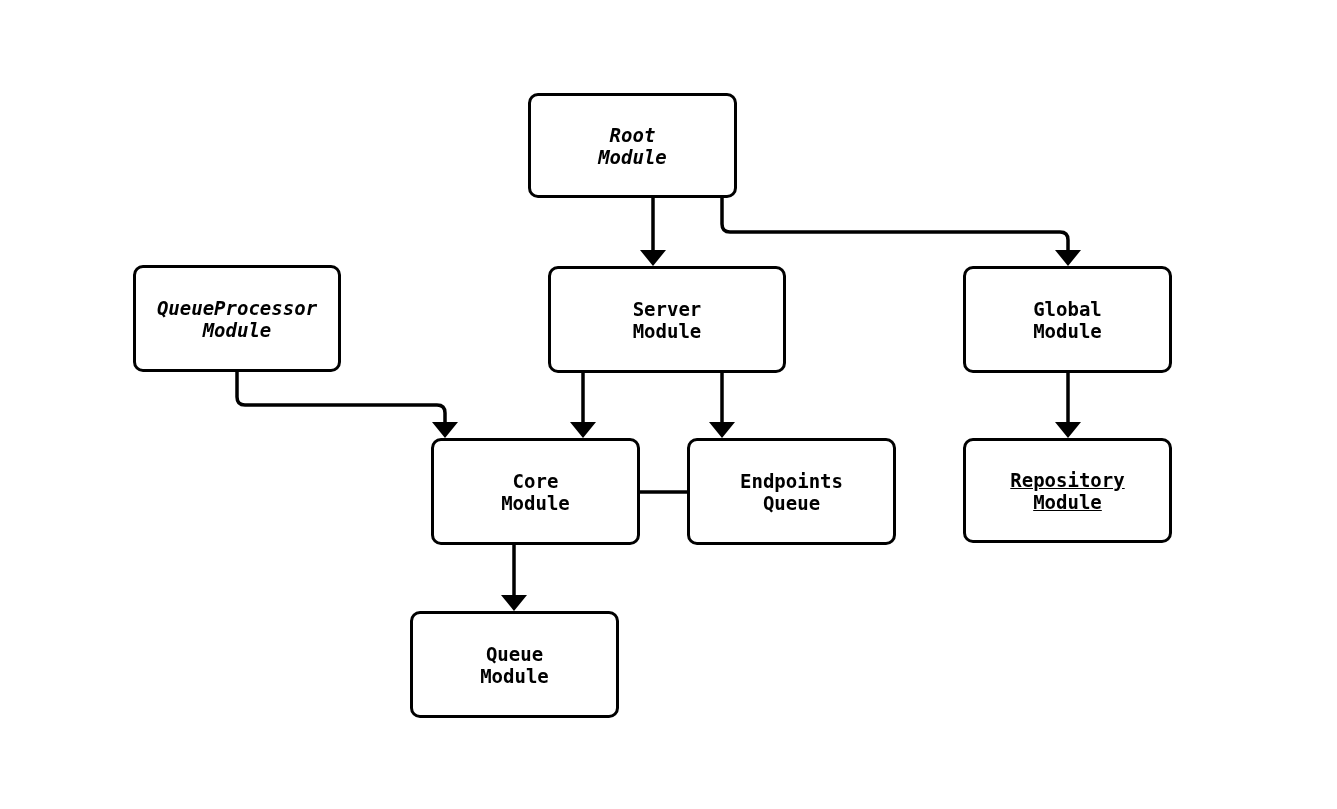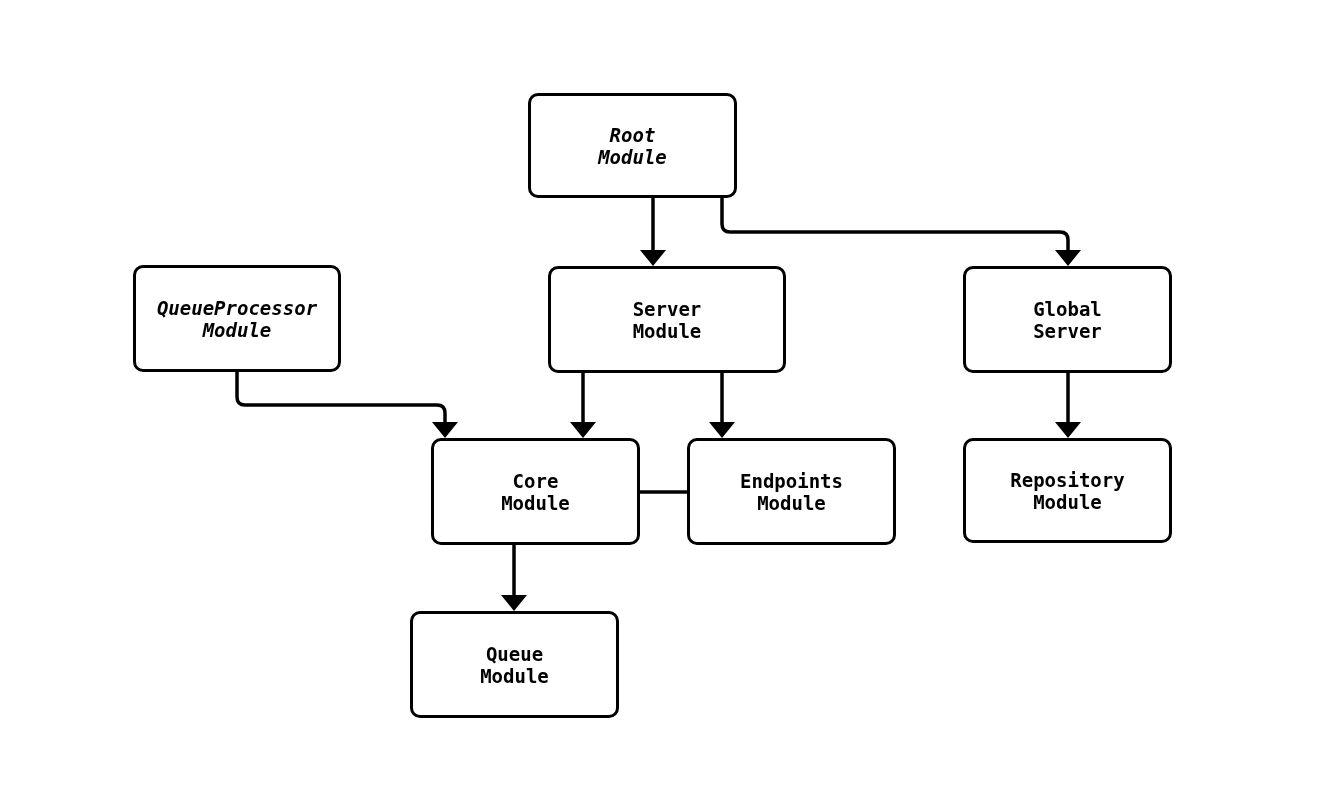--- a/index.html
+++ b/index.html
@@ -48,21 +48,21 @@
     line-height: 22px;
     color: #000000;
     white-space: pre-line;
   }
   .n-root         { left: 528px; top: 93px;  width: 209px; height: 105px; font-style: italic; }
   .n-queueproc    { left: 133px; top: 265px; width: 208px; height: 107px; font-style: italic; }
   .n-server       { left: 548px; top: 266px; width: 238px; height: 107px; }
   .n-global       { left: 963px; top: 266px; width: 209px; height: 107px; }
   .n-core         { left: 410px; top: 438px; width: 209px; height: 107px; margin-left: 21px; }
   .n-endpoints    { left: 687px; top: 438px; width: 209px; height: 107px; }
-  .n-repository   { left: 963px; top: 438px; width: 209px; height: 105px; }
+  .n-repository   { left: 963px; top: 438px; width: 209px; height: 105px; text-decoration: underline; }
   .n-queue        { left: 410px; top: 611px; width: 209px; height: 107px; }
 </style>
 </head>
 <body>
 
 <div class="canvas">
 
   <svg class="edges-layer" viewBox="0 0 1337 809" xmlns="http://www.w3.org/2000/svg">
 
     <g>
@@ -117,31 +117,31 @@
 Module</div>
   </div>
 
   <div class="node n-server">
     <div class="node-label">Server
 Module</div>
   </div>
 
   <div class="node n-global">
     <div class="node-label">Global
-Server</div>
+Module</div>
   </div>
 
   <div class="node n-core">
     <div class="node-label">Core
 Module</div>
   </div>
 
   <div class="node n-endpoints">
     <div class="node-label">Endpoints
-Module</div>
+Queue</div>
   </div>
 
   <div class="node n-repository">
     <div class="node-label">Repository
 Module</div>
   </div>
 
   <div class="node n-queue">
     <div class="node-label">Queue
 Module</div>

